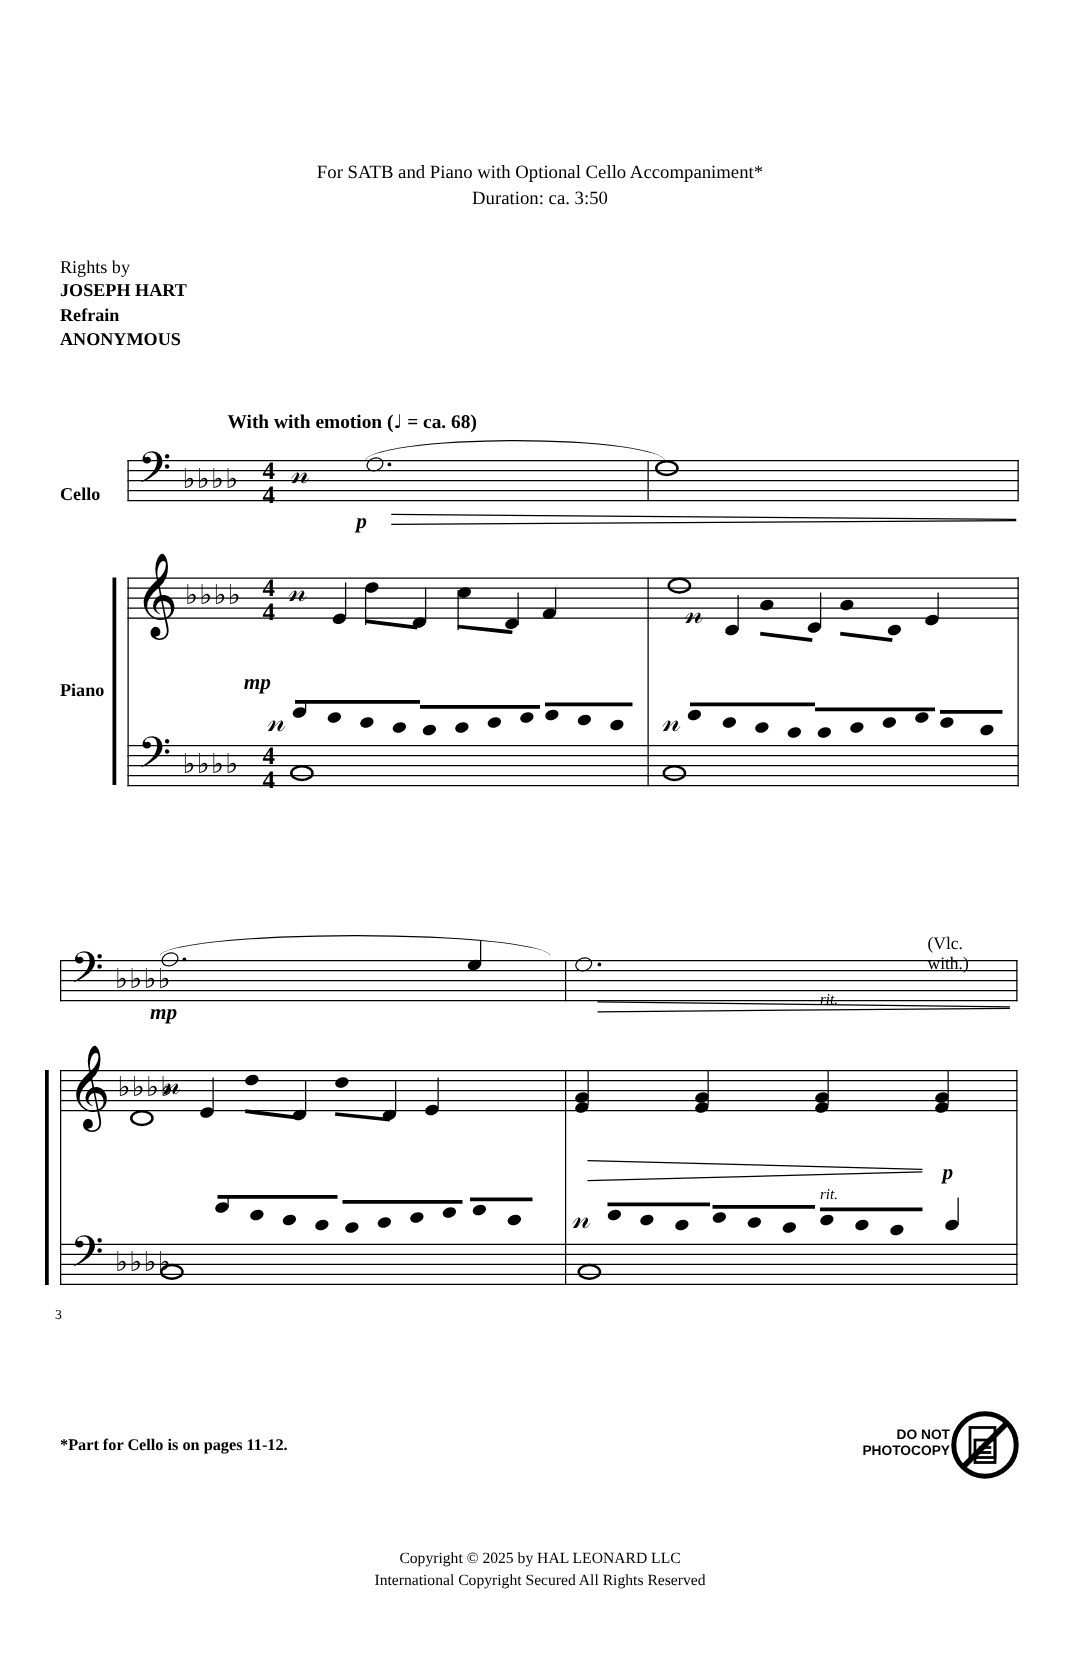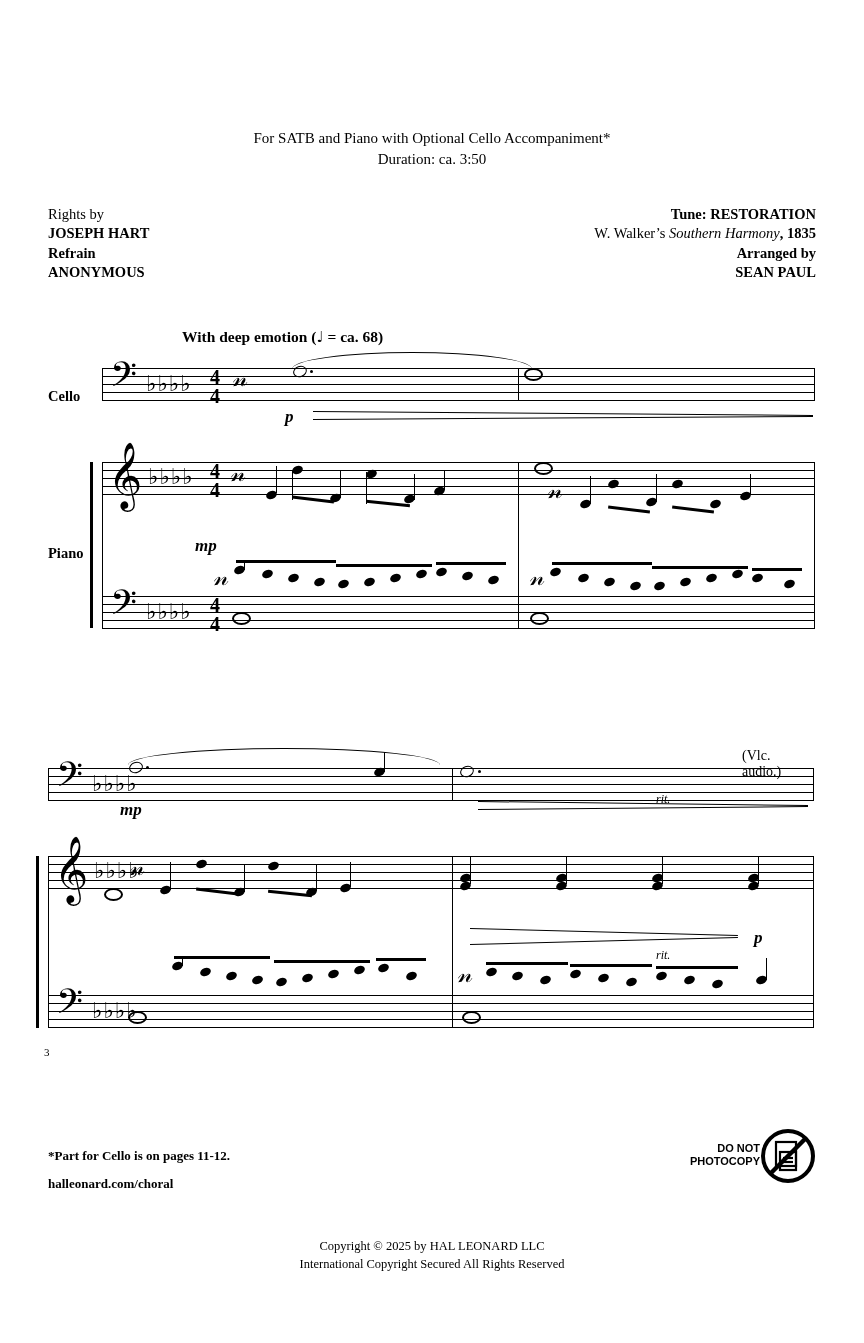--- a/index.html
+++ b/index.html
@@ -253,29 +253,23 @@
   <div class="subtitle">For SATB and Piano with Optional Cello Accompaniment*</div>
   <div class="duration">Duration: ca. 3:50</div>
 
   <div class="credits-left">
     <div>Rights by</div>
     <div class="bold">JOSEPH HART</div>
     <div class="bold">Refrain</div>
     <div class="bold">ANONYMOUS</div>
   </div>
 
-  <div class="credits-right">
-    <div class="bold">Tune: RESTORATION</div>
-    <div><span>W. Walker’s </span><span class="ital">Southern Harmony</span><span class="bold">, 1835</span></div>
-    <div class="bold">Arranged by</div>
-    <div class="bold">SEAN PAUL</div>
-  </div>
 
   <div class="tempo">
-    <span>With deep emotion (</span><span class="note-glyph">♩</span>&nbsp;<span>= ca. 68)</span>
+    <span>With with emotion (</span><span class="note-glyph">♩</span>&nbsp;<span>= ca. 68)</span>
   </div>
 
   <div class="system" style="left:0; top:0;">
 
     <div class="instr-label" style="left:48px; top:388px;">Cello</div>
     <div class="staff" style="left:102px; top:368px; width:713px; height:33px;">
       <div class="ln" style="top:0;"></div>
       <div class="ln" style="top:8px;"></div>
       <div class="ln" style="top:16px;"></div>
       <div class="ln" style="top:24px;"></div>
@@ -396,21 +390,21 @@
     <div class="keysig" style="left:146px; top:601px;">♭♭♭♭</div>
     <div class="timesig" style="left:205px; top:596px; width:20px;">
       <div>4</div>
       <div>4</div>
     </div>
     <div class="nh whole" style="left:232px; top:612px;"></div>
     <div class="nh whole" style="left:530px; top:612px;"></div>
   </div>
 
   <div class="system" style="left:0; top:0;">
-    <div class="vlc-cont" style="left:742px; top:748px;">(Vlc. audio.)</div>
+    <div class="vlc-cont" style="left:742px; top:748px;">(Vlc. with.)</div>
 
     <div class="staff" style="left:48px; top:768px; width:766px; height:33px;">
       <div class="ln" style="top:0;"></div>
       <div class="ln" style="top:8px;"></div>
       <div class="ln" style="top:16px;"></div>
       <div class="ln" style="top:24px;"></div>
       <div class="ln" style="top:32px;"></div>
     </div>
     <div class="barline" style="left:48px; top:768px; height:33px;"></div>
     <div class="barline" style="left:452px; top:768px; height:33px;"></div>
@@ -521,21 +515,20 @@
     <div class="clef bass" style="left:56px; top:985px;">𝄢</div>
     <div class="keysig" style="left:92px; top:1000px;">♭♭♭♭</div>
     <div class="nh whole" style="left:128px; top:1011px;"></div>
     <div class="nh whole" style="left:462px; top:1011px;"></div>
 
     <div class="measure-num" style="left:44px; top:1046px;">3</div>
   </div>
 
   <div class="footnote" style="top:1148px;">*Part for Cello is on pages 11-12.</div>
   <div class="weblinks" style="top:1175px;">
-    <div>halleonard.com/choral</div>
   </div>
 
   <div class="dnp">
     <div class="dnp-text">
       <div>DO NOT</div>
       <div>PHOTOCOPY</div>
     </div>
     <div class="dnp-icon">
       <svg width="56" height="56" viewBox="0 0 56 56" aria-hidden="true">
         <circle cx="28" cy="28" r="25" fill="none" stroke="#000" stroke-width="4"></circle>

